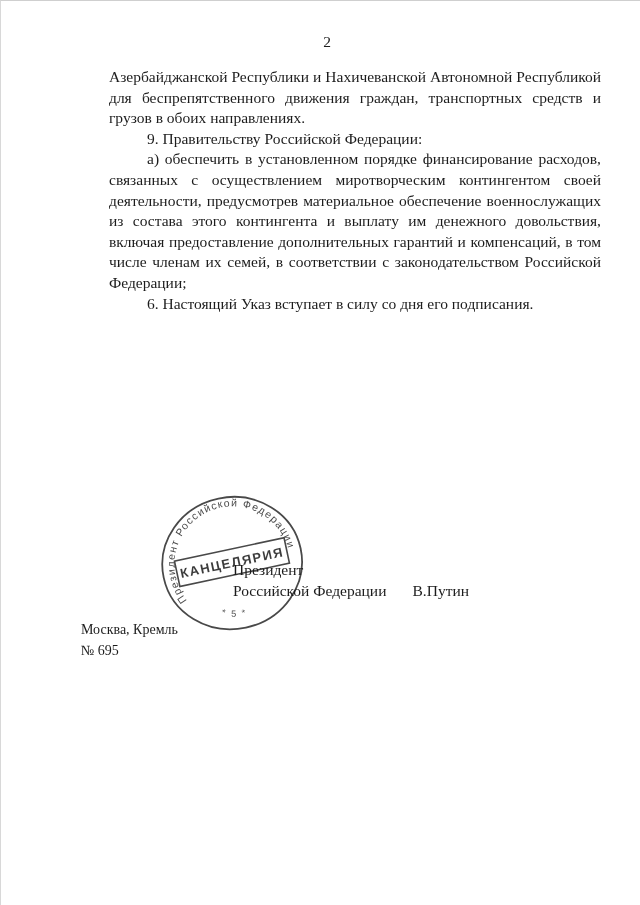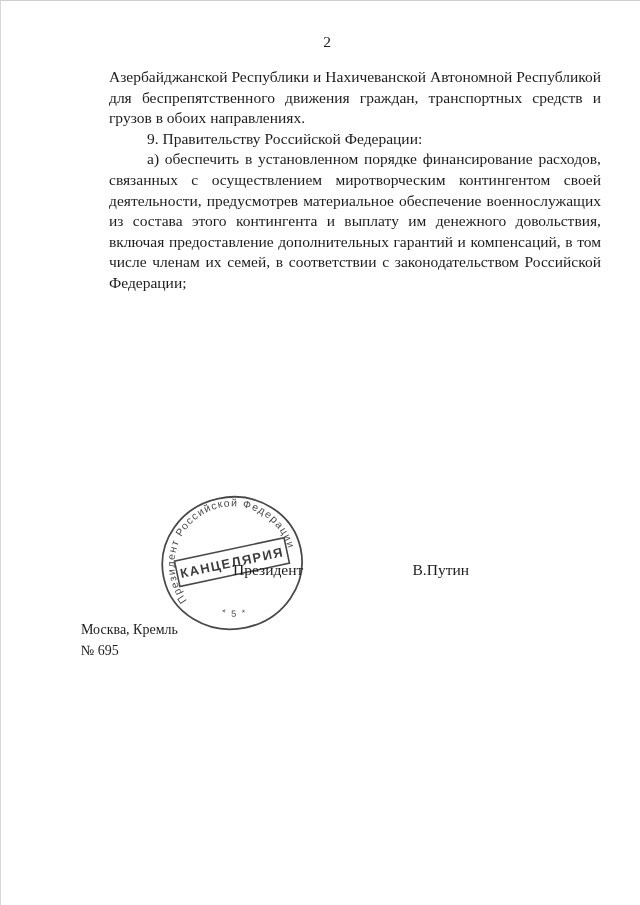--- a/index.html
+++ b/index.html
@@ -91,20 +91,21 @@
 <body>
 
 <div class="page">
 
   <div class="page-number">2</div>
 
   <div class="content">
     <p>Азербайджанской Республики и Нахичеванской Автономной Республикой для беспрепятственного движения граждан, транспортных средств и грузов в обоих направлениях.</p>
     <p class="indent">9. Правительству Российской Федерации:</p>
     <p class="indent">а) обеспечить в установленном порядке финансирование расходов, связанных с осуществлением миротворческим контингентом своей деятельности, предусмотрев материальное обеспечение военнослужащих из состава этого контингента и выплату им денежного довольствия, включая предоставление дополнительных гарантий и компенсаций, в том числе членам их семей, в соответствии с законодательством Российской Федерации;</p>
+    <p class="indent">6. Настоящий Указ вступает в силу со дня его подписания.</p>
   </div>
 
   <div class="stamp">
     <svg viewBox="0 0 172 152" xmlns="http://www.w3.org/2000/svg">
       <defs>
         <path id="ring-top" d="M 35 101 A 58 58 0 1 1 137 101" fill="none"></path>
         <path id="ring-bottom" d="M 58 116 A 45 45 0 0 0 114 116" fill="none"></path>
       </defs>
       <ellipse cx="86" cy="72" rx="70" ry="66" fill="none" stroke="#222" stroke-width="1.8"></ellipse>
       <text class="ring-text">
@@ -114,20 +115,21 @@
         <textPath href="#ring-bottom" startOffset="8">* 5 *</textPath>
       </text>
       <rect x="30" y="58" width="112" height="26" fill="#ffffff" stroke="#222" stroke-width="1.6"></rect>
       <text class="center-label" x="86" y="76" text-anchor="middle">КАНЦЕЛЯРИЯ</text>
     </svg>
   </div>
 
   <div class="signature">
     <div class="sig-title">
       <div>Президент</div>
+      <div>Российской Федерации</div>
     </div>
     <div class="sig-name">В.Путин</div>
   </div>
 
   <div class="footer">
     <div>Москва, Кремль</div>
     <div>№ 695</div>
   </div>
 
 </div>

